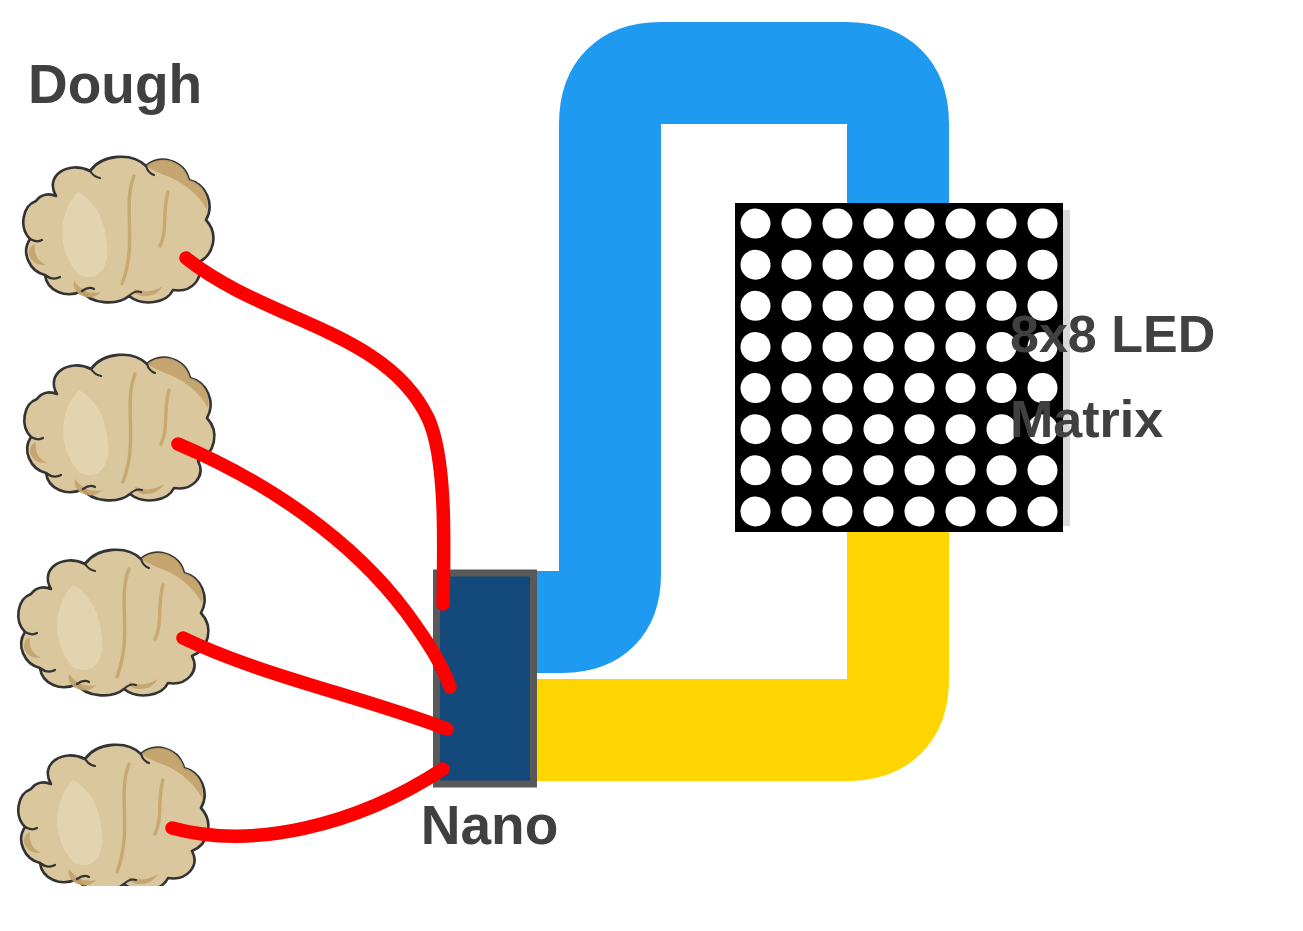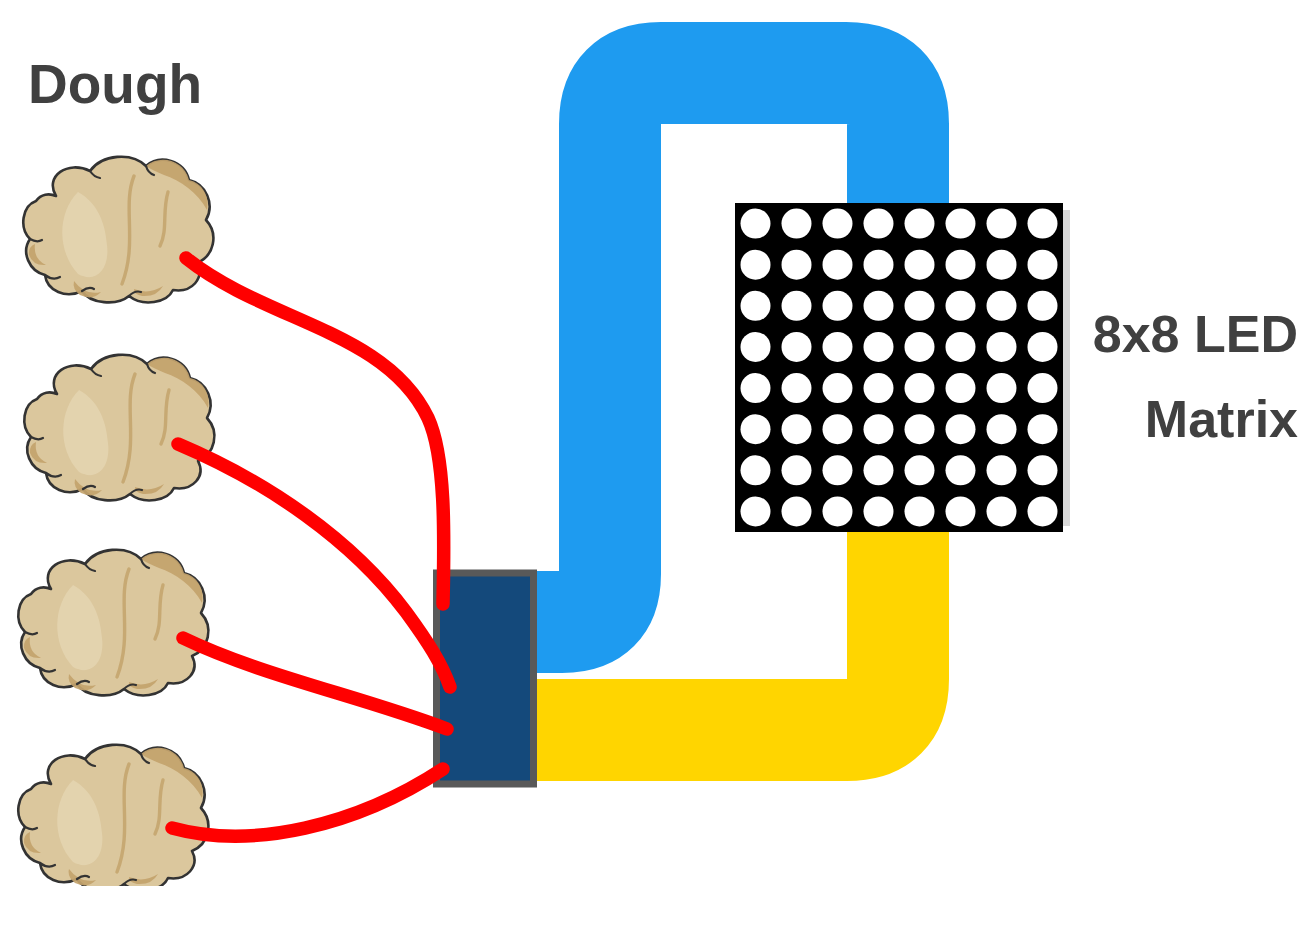--- a/index.html
+++ b/index.html
@@ -36,22 +36,22 @@
   .diagram-label{
     position:absolute;
     color:var(--c-label_text,#404040);
     font-weight:bold;
     line-height:1;
     white-space:nowrap;
   }
   #label-dough{left:28px;top:57px;font-size:55px;}
   #label-nano{left:407px;top:798px;width:165px;font-size:55px;text-align:center;}
   #label-matrix{
-    left:1066px;top:292px;width:232px;
-    font-size:52px;text-align:right;
+    left:1010px;top:292px;width:232px;
+    font-size:52px;text-align:left;
     line-height:85px;white-space:normal;
   }
 </style>
 </head>
 <body>
 
 <div id="stage">
 
   <svg id="diagram-svg" viewBox="0 0 1303 931" xmlns="http://www.w3.org/2000/svg">
 
@@ -174,14 +174,15 @@
 
     <g>
       <path class="wire-red" d="M 186 258 C 266 322, 386 330, 428 418 C 447 459, 444 548, 443 604"></path>
       <path class="wire-red" d="M 178 444 C 268 482, 352 540, 406 612 C 428 642, 442 664, 450 687"></path>
       <path class="wire-red" d="M 183 638 C 262 676, 360 696, 447 729"></path>
       <path class="wire-red" d="M 172 828 C 252 850, 356 826, 443 769"></path>
     </g>
   </svg>
 
   <div class="diagram-label" id="label-dough">Dough</div>
+  <div class="diagram-label" id="label-nano">Nano</div>
   <div class="diagram-label" id="label-matrix">8x8 LED Matrix</div>
 </div>
 
 </body></html>

